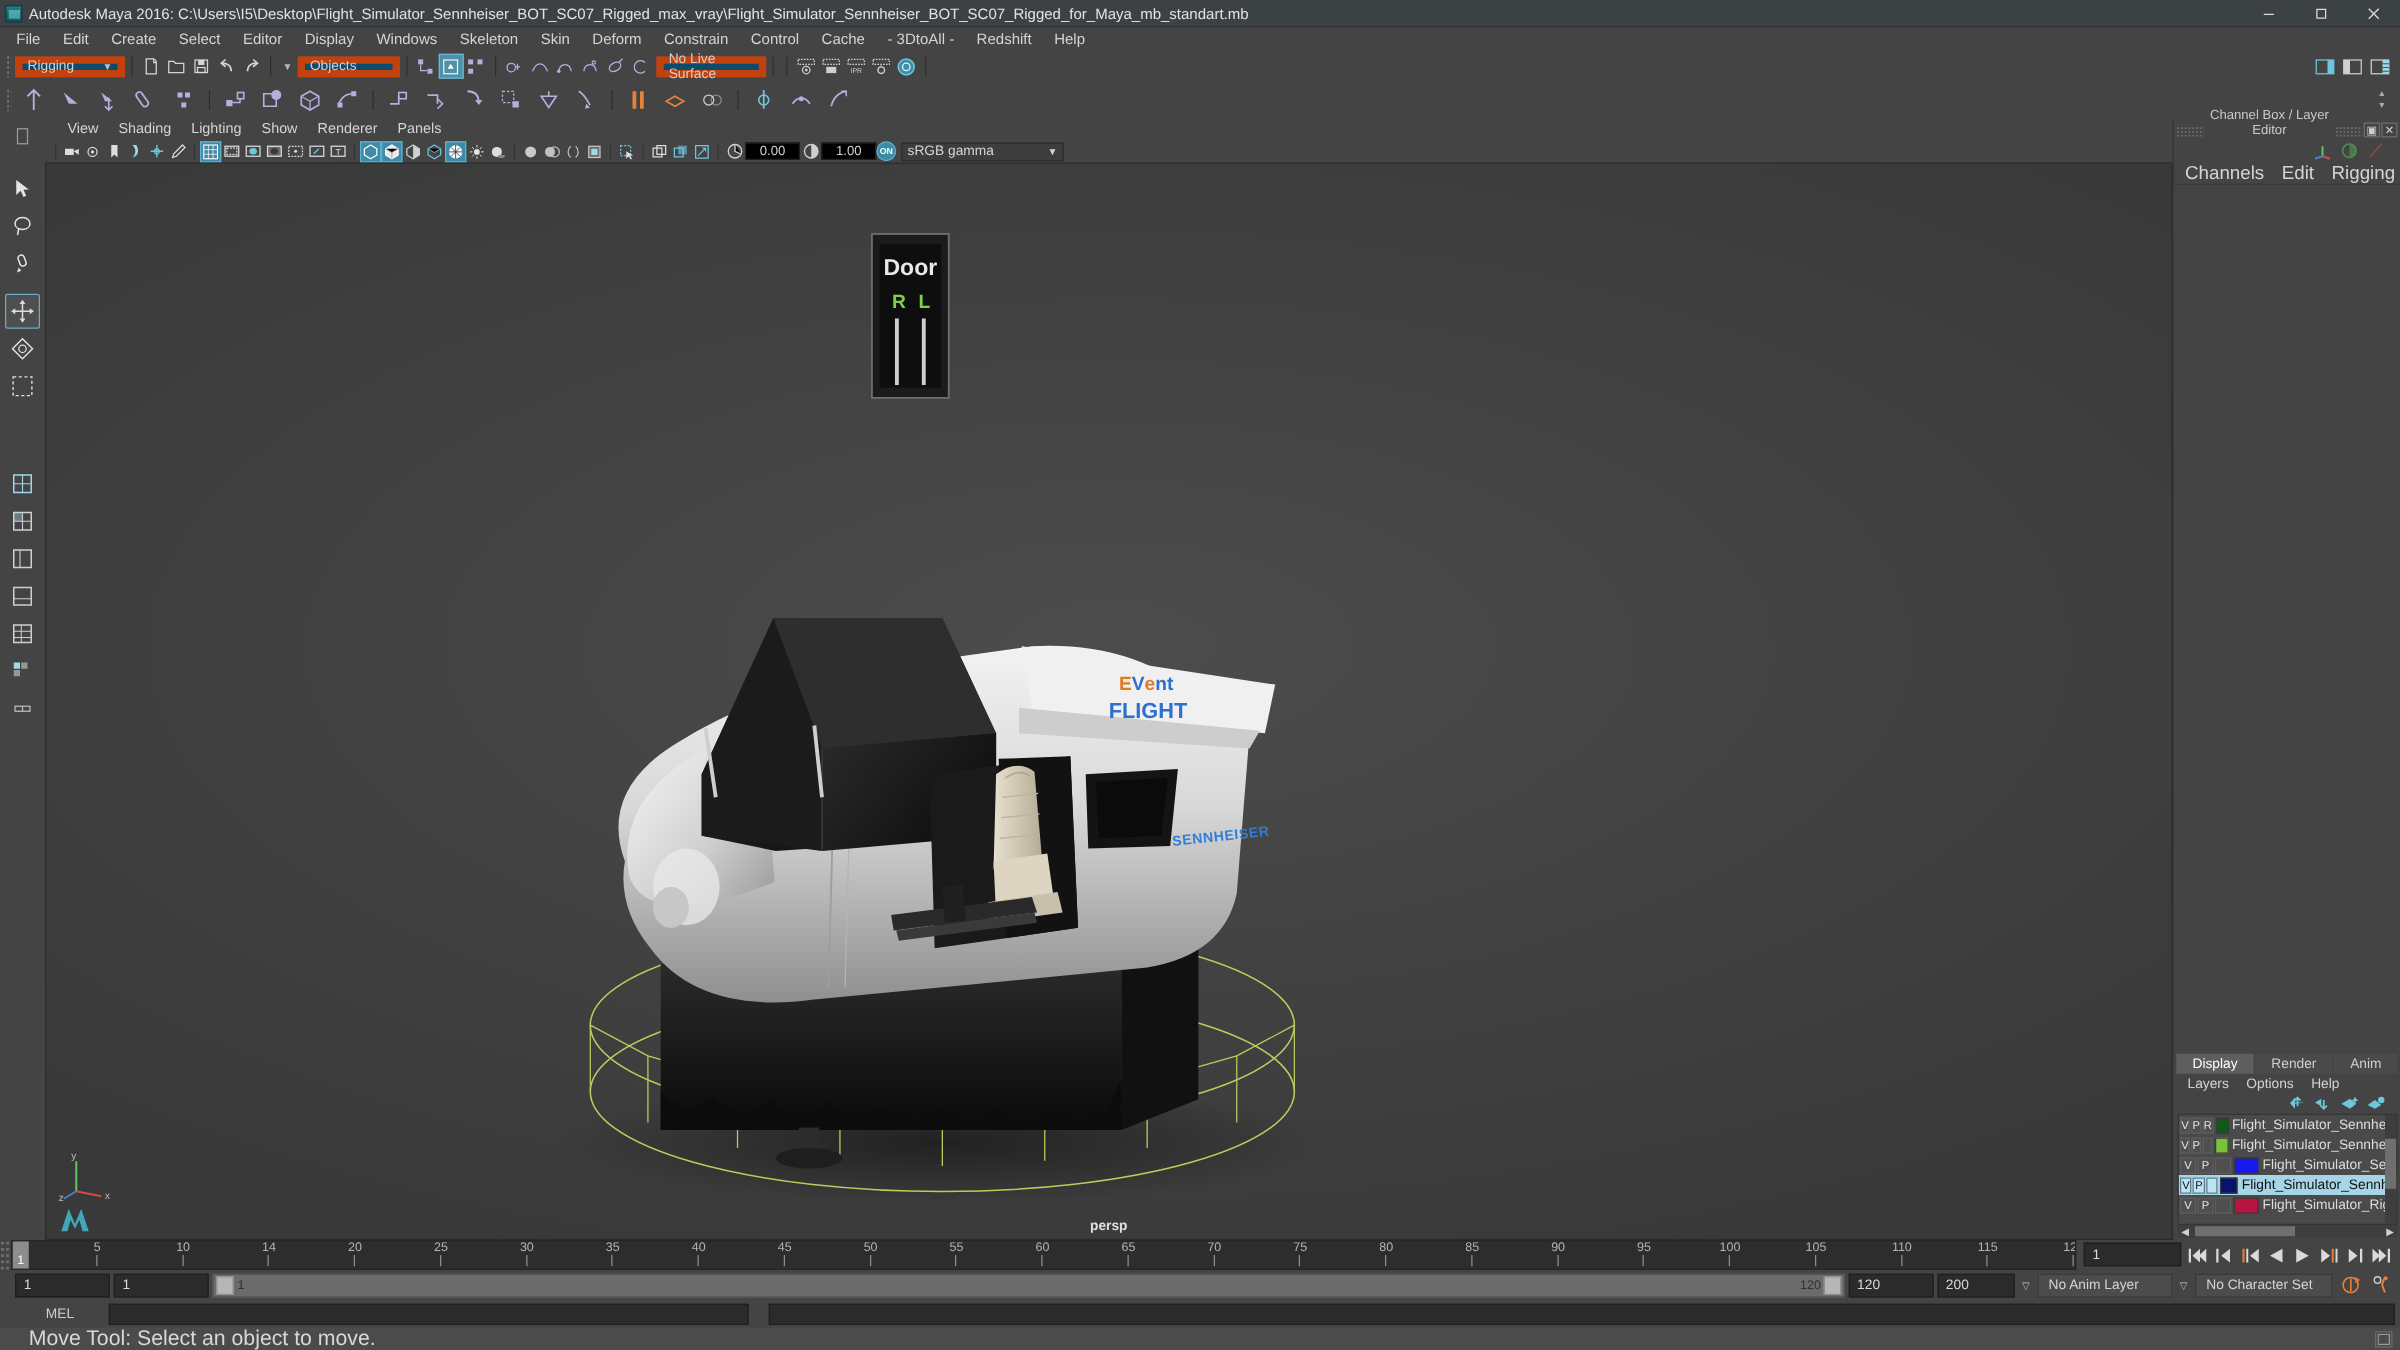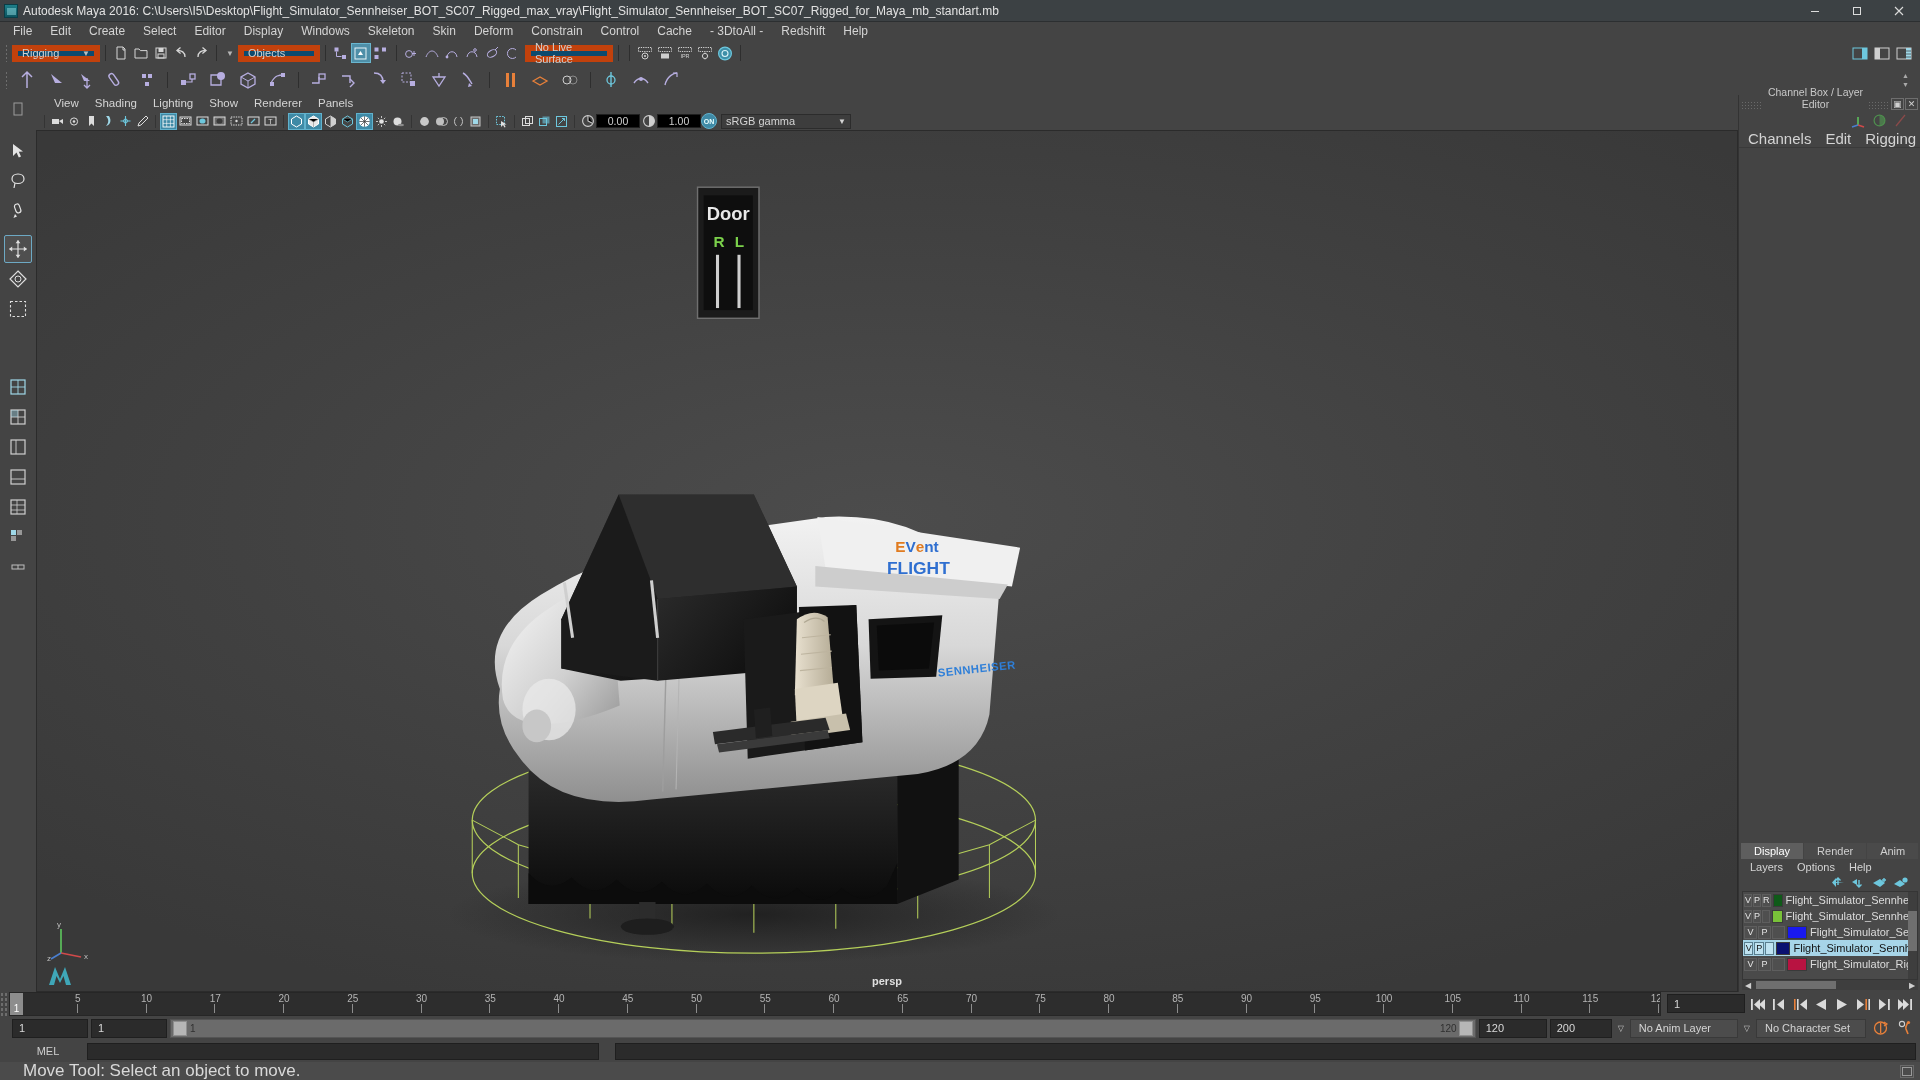--- a/index.html
+++ b/index.html
@@ -1034,21 +1034,21 @@
       </div>
     <div class="tick" style="left: 66.75px;">
           <b>5</b>
           <i></i>
         </div>
         <div class="tick" style="left: 135.5px;">
           <b>10</b>
           <i></i>
         </div>
         <div class="tick" style="left: 204.25px;">
-          <b>17</b>
+          <b>14</b>
           <i></i>
         </div>
         <div class="tick" style="left: 273px;">
           <b>20</b>
           <i></i>
         </div>
         <div class="tick" style="left: 341.75px;">
           <b>25</b>
           <i></i>
         </div>

